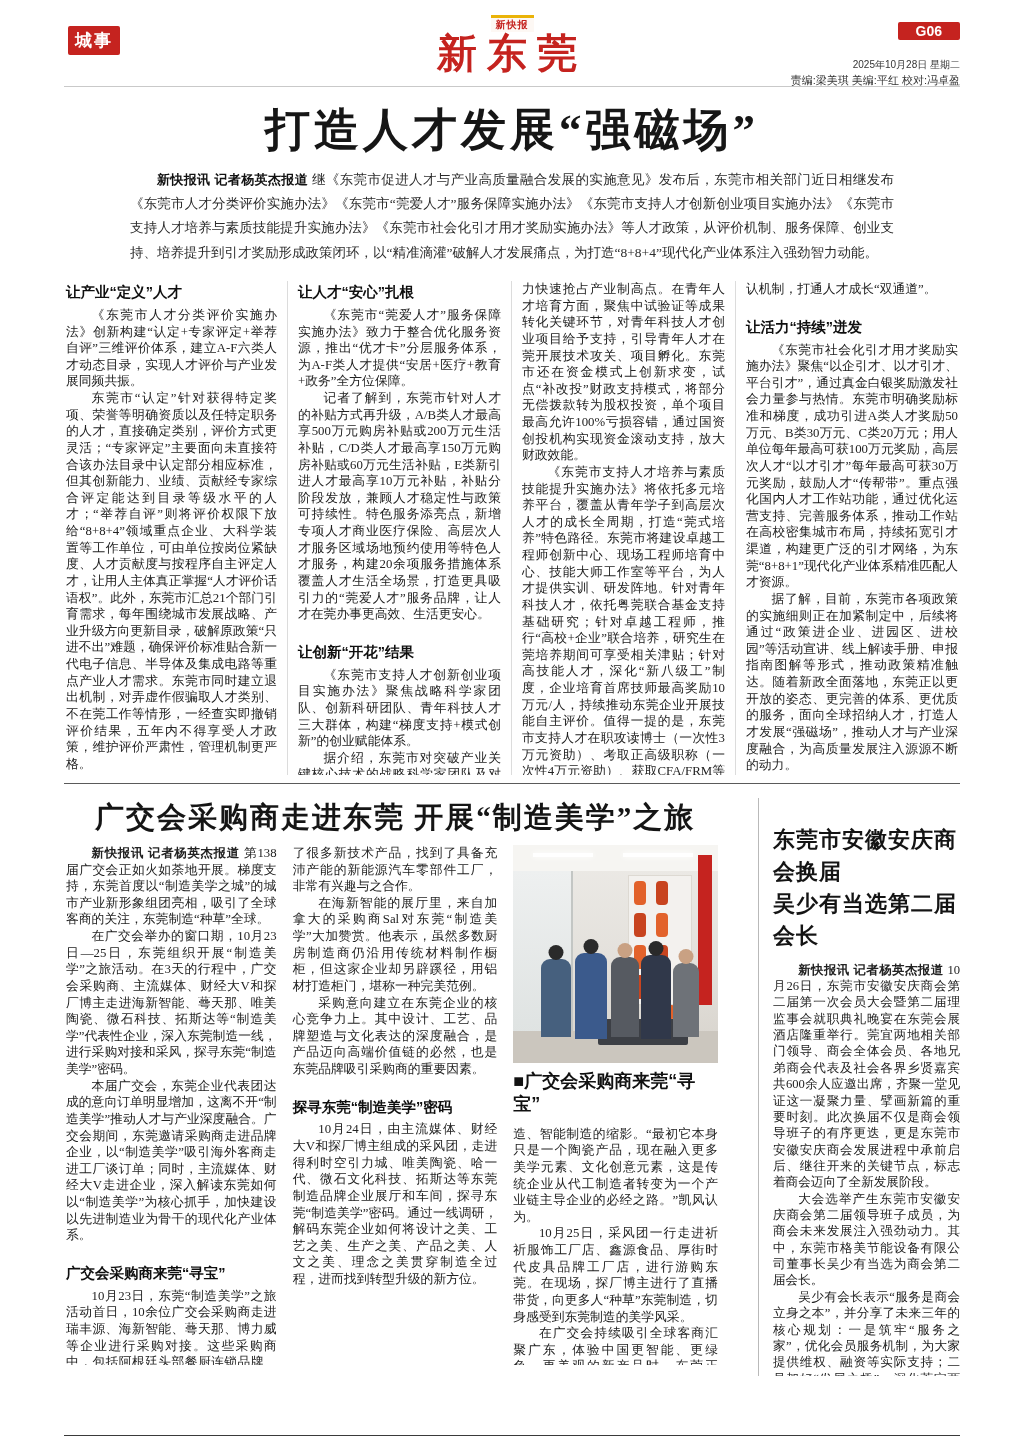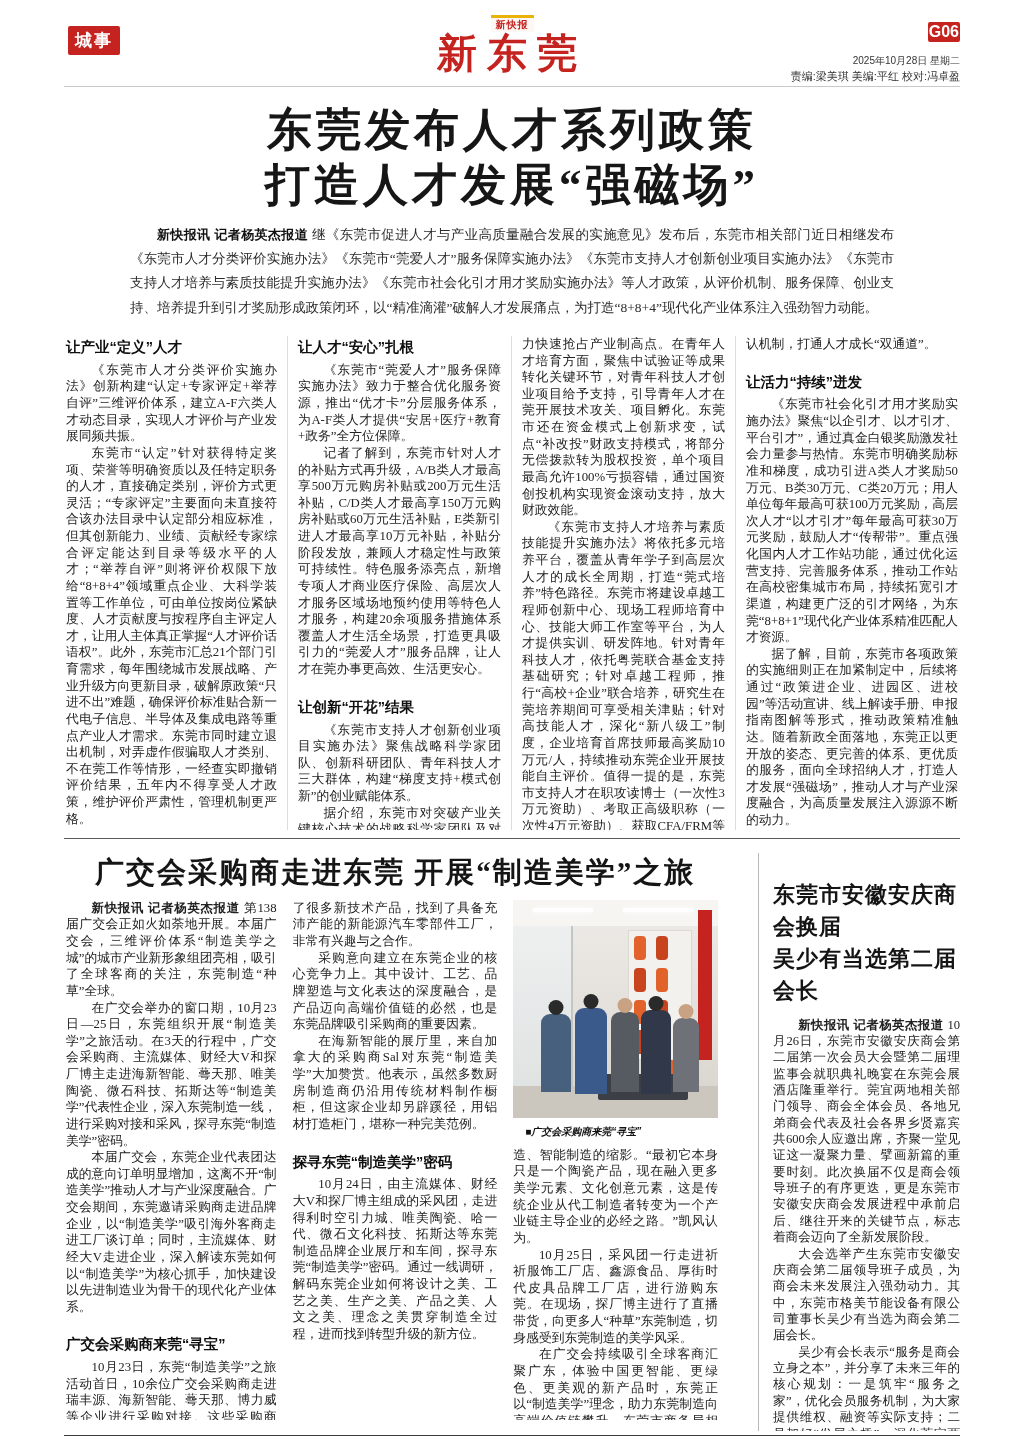--- a/index.html
+++ b/index.html
@@ -25,21 +25,21 @@
     font-family:"Liberation Sans","DejaVu Sans",sans-serif; letter-spacing:1px;
   }
   .section-title {
     color:#c5231f; font-size:40px; font-weight:900; letter-spacing:10px;
     line-height:1.05; margin-top:1px; font-family:"Liberation Serif",serif;
   }
   .masthead-right { position:absolute; right:0; top:22px; text-align:right;
     font-family:"Liberation Sans","DejaVu Sans",sans-serif; }
   .page-no {
     display:inline-block; background:#c5231f; color:#fff; font-weight:bold;
-    font-size:16px; padding:1px 1px; border-radius:2px; margin-bottom:12px;
+    font-size:14px; padding:1px 18px; border-radius:2px; margin-bottom:18px;
   }
   .date-line { font-size:10px; color:#333; line-height:1.45; }
   .editors-line { font-size:11px; color:#333; line-height:1.45; }
   .header-rule { border:0; border-top:1px solid #c9c9c9; margin:0; }
 
   
   .art1-headline { text-align:center; margin:16px 0 6px; }
   .art1-headline .hl {
     font-size:45px; font-weight:900; letter-spacing:4px; line-height:1.22; color:#161616;
   }
@@ -85,21 +85,21 @@
   .photo .product { position:absolute; width:12px; height:24px; border-radius:4px; background:#e2622b; }
   .photo .product.alt { background:#c8441f; }
   .photo .banner { position:absolute; right:6px; top:10px; width:14px; height:150px; background:#c5231f; }
   .photo .table { position:absolute; right:30px; bottom:18px; width:90px; height:26px; background:#3c3f45; border-radius:2px; }
   .photo .table-item { position:absolute; width:10px; height:14px; background:#e2622b; border-radius:2px; bottom:44px; }
   .person { position:absolute; border-radius:9px 9px 0 0; }
   .person .head { position:absolute; top:-14px; left:50%; transform:translateX(-50%); width:15px; height:15px; border-radius:50%; background:#2a2a2a; }
   .person .head.skin { background:#c9a183; }
   .photo-caption {
     font-family:"Liberation Sans","DejaVu Sans",sans-serif; font-weight:bold;
-    font-size:10px; color:#111; margin:7px 12px 9px; line-height:1.3;font-style:italic;
+    font-size:18px; color:#111; margin:7px 0 9px; line-height:1.3;
   }
 
   
   .art3 { flex:1; border-left:1px solid #b9b9b9; margin-top:14px; padding:26px 0 0 14px; overflow:hidden;margin-left:32px; }
   .art3-headline { font-size:22px; font-weight:900; line-height:1.45; color:#141414; letter-spacing:1px; margin:0 0 10px; }
   .art3 .body-p { font-size:12.6px; }
 
   .bottom-rule { position:absolute; left:64px; right:64px; bottom:9px; border:0; border-top:1.5px solid #3a3a3a; }
 </style>
 </head>
@@ -116,21 +116,20 @@
     <div class="masthead-right">
       <div><span class="page-no">G06</span></div>
       <div class="date-line">2025年10月28日 星期二</div>
       <div class="editors-line">责编:梁美琪 美编:平红 校对:冯卓盈</div>
     </div>
   </header>
   <hr class="header-rule">
 
   <section>
     <div class="art1-headline">
-      <div class="hl">东莞发布人才系列政策</div>
       <div class="hl">打造人才发展“强磁场”</div>
     </div>
     <p class="lede"><b>新快报讯 记者杨英杰报道 </b><span>继《东莞市促进人才与产业高质量融合发展的实施意见》发布后，东莞市相关部门近日相继发布《东莞市人才分类评价实施办法》《东莞市“莞爱人才”服务保障实施办法》《东莞市支持人才创新创业项目实施办法》《东莞市支持人才培养与素质技能提升实施办法》《东莞市社会化引才用才奖励实施办法》等人才政策，从评价机制、服务保障、创业支持、培养提升到引才奖励形成政策闭环，以“精准滴灌”破解人才发展痛点，为打造“8+8+4”现代化产业体系注入强劲智力动能。</span></p>
 
     <div class="cols4">
       <div class="col">
         <h3 class="subhead first">让产业“定义”人才</h3>
         <p class="body-p">《东莞市人才分类评价实施办法》创新构建“认定+专家评定+举荐自评”三维评价体系，建立A-F六类人才动态目录，实现人才评价与产业发展同频共振。</p>
         <p class="body-p">东莞市“认定”针对获得特定奖项、荣誉等明确资质以及任特定职务的人才，直接确定类别，评价方式更灵活；“专家评定”主要面向未直接符合该办法目录中认定部分相应标准，但其创新能力、业绩、贡献经专家综合评定能达到目录等级水平的人才；“举荐自评”则将评价权限下放给“8+8+4”领域重点企业、大科学装置等工作单位，可由单位按岗位紧缺度、人才贡献度与按程序自主评定人才，让用人主体真正掌握“人才评价话语权”。此外，东莞市汇总21个部门引育需求，每年围绕城市发展战略、产业升级方向更新目录，破解原政策“只进不出”难题，确保评价标准贴合新一代电子信息、半导体及集成电路等重点产业人才需求。东莞市同时建立退出机制，对弄虚作假骗取人才类别、不在莞工作等情形，一经查实即撤销评价结果，五年内不得享受人才政策，维护评价严肃性，管理机制更严格。</p>
       </div>
@@ -156,31 +155,31 @@
   </section>
 
   <hr class="mid-rule">
 
   <div class="lower">
 
     <section class="art2">
       <h2 class="art2-headline">广交会采购商走进东莞  开展“制造美学”之旅</h2>
       <div class="cols3">
         <div class="col">
-          <p class="body-p"><b>新快报讯 记者杨英杰报道 </b><span>第138届广交会正如火如荼地开展。本届广交会，三维评价体系“制造美学之城”的城市产业新形象组团亮相，吸引了全球客商的关注，东莞制造“种草”全球。</span></p>
+          <p class="body-p"><b>新快报讯 记者杨英杰报道 </b><span>第138届广交会正如火如荼地开展。梯度支持，东莞首度以“制造美学之城”的城市产业新形象组团亮相，吸引了全球客商的关注，东莞制造“种草”全球。</span></p>
           <p class="body-p">在广交会举办的窗口期，10月23日—25日，东莞组织开展“制造美学”之旅活动。在3天的行程中，广交会采购商、主流媒体、财经大V和探厂博主走进海新智能、蕚天那、唯美陶瓷、微石科技、拓斯达等“制造美学”代表性企业，深入东莞制造一线，进行采购对接和采风，探寻东莞“制造美学”密码。</p>
           <p class="body-p">本届广交会，东莞企业代表团达成的意向订单明显增加，这离不开“制造美学”推动人才与产业深度融合。广交会期间，东莞邀请采购商走进品牌企业，以“制造美学”吸引海外客商走进工厂谈订单；同时，主流媒体、财经大V走进企业，深入解读东莞如何以“制造美学”为核心抓手，加快建设以先进制造业为骨干的现代化产业体系。</p>
           <h3 class="subhead">广交会采购商来莞“寻宝”</h3>
           <p class="body-p">10月23日，东莞“制造美学”之旅活动首日，10余位广交会采购商走进瑞丰源、海新智能、蕚天那、博力威等企业进行采购对接。这些采购商中，包括阿根廷头部餐厨连锁品牌、巴西新能源汽车连锁企业等。</p>
 
         </div>
         <div class="col">
           <p class="body-p cont">了很多新技术产品，找到了具备充沛产能的新能源汽车零部件工厂，非常有兴趣与之合作。</p>
+          <p class="body-p">在海新智能的展厅里，来自加拿大的采购商Sal对东莞“制造美学”大加赞赏。他表示，虽然多数厨房制造商仍沿用传统材料制作橱柜，但这家企业却另辟蹊径，用铝材打造柜门，堪称一种完美范例。</p>
           <p class="body-p">采购意向建立在东莞企业的核心竞争力上。其中设计、工艺、品牌塑造与文化表达的深度融合，是产品迈向高端价值链的必然，也是东莞品牌吸引采购商的重要因素。</p>
-          <p class="body-p">在海新智能的展厅里，来自加拿大的采购商Sal对东莞“制造美学”大加赞赏。他表示，虽然多数厨房制造商仍沿用传统材料制作橱柜，但这家企业却另辟蹊径，用铝材打造柜门，堪称一种完美范例。</p>
           <h3 class="subhead">探寻东莞“制造美学”密码</h3>
           <p class="body-p">10月24日，由主流媒体、财经大V和探厂博主组成的采风团，走进得利时空引力城、唯美陶瓷、哈一代、微石文化科技、拓斯达等东莞制造品牌企业展厅和车间，探寻东莞“制造美学”密码。通过一线调研，解码东莞企业如何将设计之美、工艺之美、生产之美、产品之美、人文之美、理念之美贯穿制造全过程，进而找到转型升级的新方位。</p>
 
         </div>
         <div class="col">
 
           <div class="photo">
             <div class="ceiling"></div>
             <div class="lightstrip" style="left:20px;width:60px;"></div>
             <div class="lightstrip" style="left:110px;width:70px;"></div>

